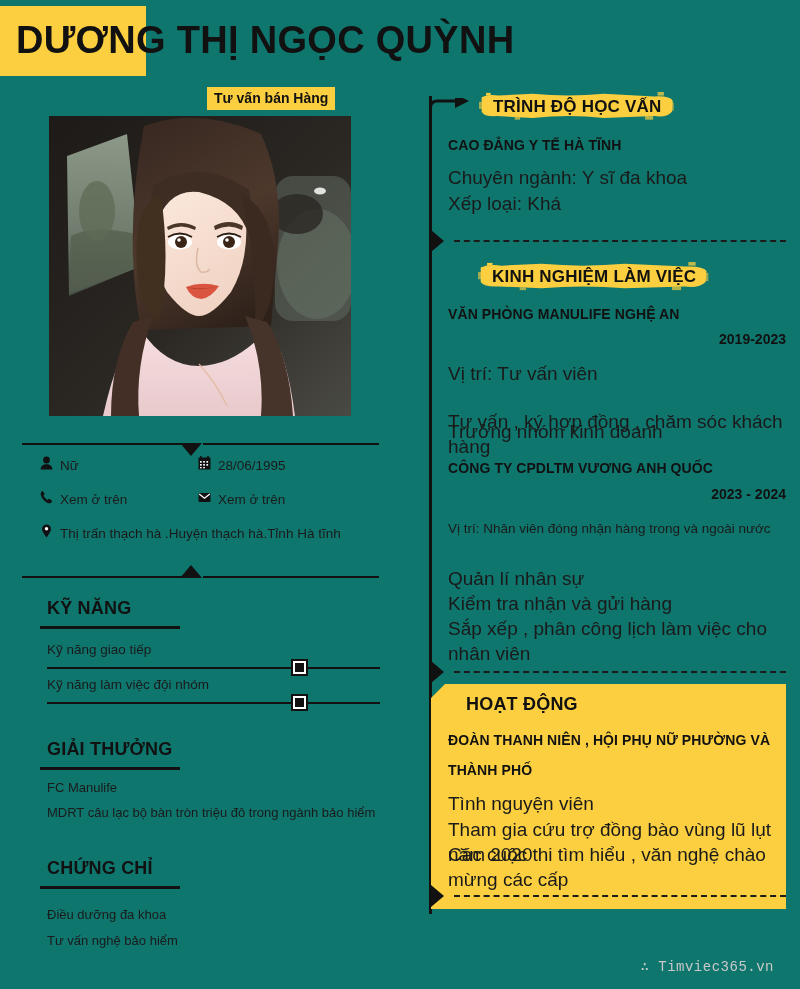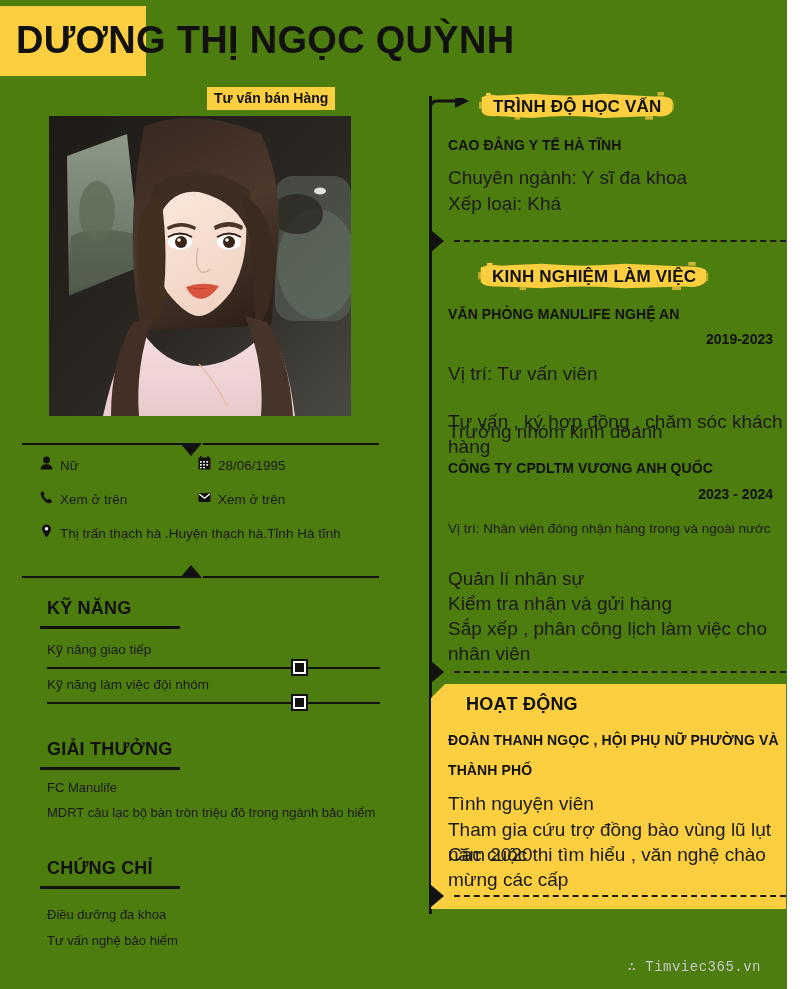--- a/index.html
+++ b/index.html
@@ -6,25 +6,24 @@
     margin: 0;
     padding: 0;
     background: #ffffff;
   }
   body {
     font-family: "Liberation Sans", sans-serif;
     -webkit-font-smoothing: antialiased;
   }
   .page {
     position: relative;
-    width: 739px;
+    width: 800px;
     height: 989px;
-    background: #4d7c0f;
+    background: #0f766e;
     overflow: hidden;
-    padding-left: 48px;
   }
 
   
   .name-highlight {
     position: absolute;
     left: 0;
     top: 6px;
     width: 146px;
     height: 70px;
     background: #fbcf3f;
@@ -488,21 +487,21 @@
   <div class="r-just" style="left:448px; top:516px; width:333px;">Vị trí: Nhân viên đóng nhận hàng trong và ngoài nước</div>
   <div class="r-line" style="left:448px; top:566px;">Quản lí nhân sự</div>
   <div class="r-line" style="left:448px; top:591px;">Kiểm tra nhận và gửi hàng</div>
   <div class="r-line" style="left:448px; top:616px;">Sắp xếp , phân công lịch làm việc cho nhân viên</div>
 
   <div class="tl-arrow" style="left:431px; top:661px;"></div>
   <div class="dashed" style="left:454px; top:671px; width:332px;"></div>
 
   <div class="act-block"></div>
   <div class="sec-head" style="left:466px; top:694px;">HOẠT ĐỘNG</div>
-  <div class="r-org" style="left:448px; top:725px; width:336px; line-height:30px;">ĐOÀN THANH NGỌC , HỘI PHỤ NỮ PHƯỜNG VÀ THÀNH PHỐ</div>
+  <div class="r-org" style="left:448px; top:725px; width:336px; line-height:30px;">ĐOÀN THANH NIÊN , HỘI PHỤ NỮ PHƯỜNG VÀ THÀNH PHỐ</div>
   <div class="r-line" style="left:448px; top:791px;">Tình nguyện viên</div>
   <div class="r-line" style="left:448px; top:817px;">Tham gia cứu trợ đồng bào vùng lũ lụt năm 2020</div>
   <div class="r-line" style="left:448px; top:842px;">Các cuộc thi tìm hiểu , văn nghệ chào mừng các cấp</div>
 
   <div class="tl-arrow" style="left:431px; top:885px;"></div>
   <div class="dashed" style="left:454px; top:895px; width:332px;"></div>
 
   <div class="watermark">∴ Timviec365.vn</div>
 
 </div>

